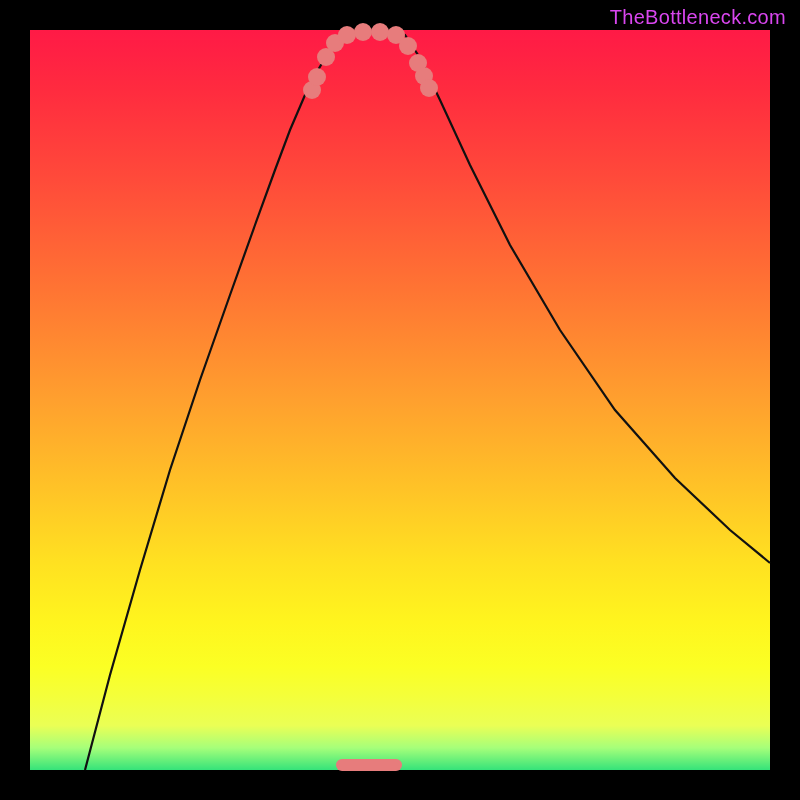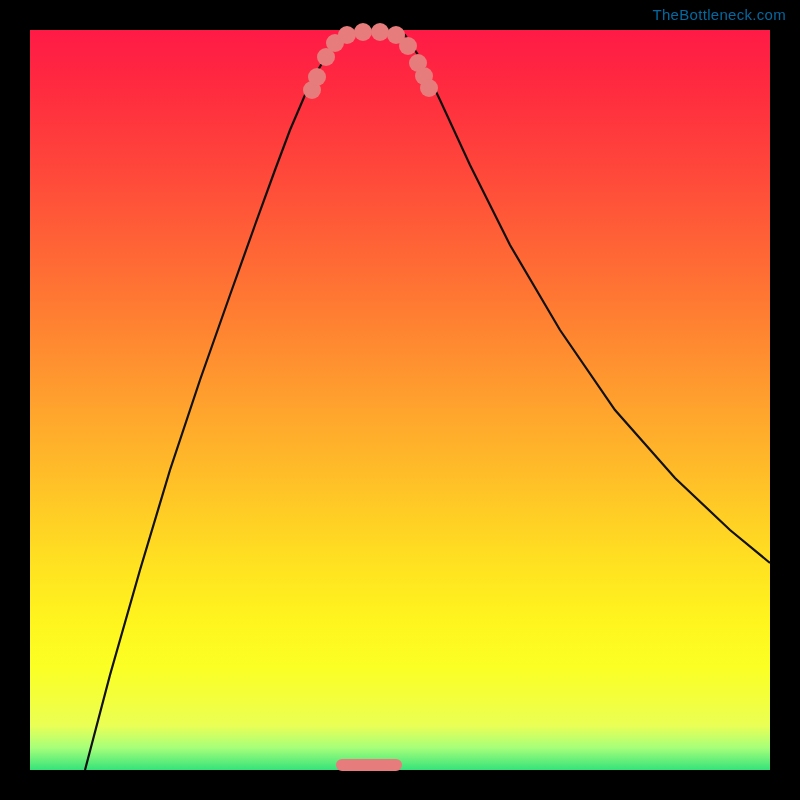--- a/index.html
+++ b/index.html
@@ -38,22 +38,22 @@
       #fbff24 86%,
       #f4ff3a 90%,
       #eaff55 94%,
       #a6ff7a 97%,
       #35e37a 100%);
   }
   .watermark {
     position: absolute;
     top: 6px;
     right: 14px;
-    color: #0369a1;
-    font-size: 15px;
+    color: #d946ef;
+    font-size: 20px;
     font-weight: 500;
     letter-spacing: 0.3px;
     user-select: none;
   }
   svg.curve {
     position: absolute;
     left: 0;
     top: 0;
     width: 740px;
     height: 740px;

